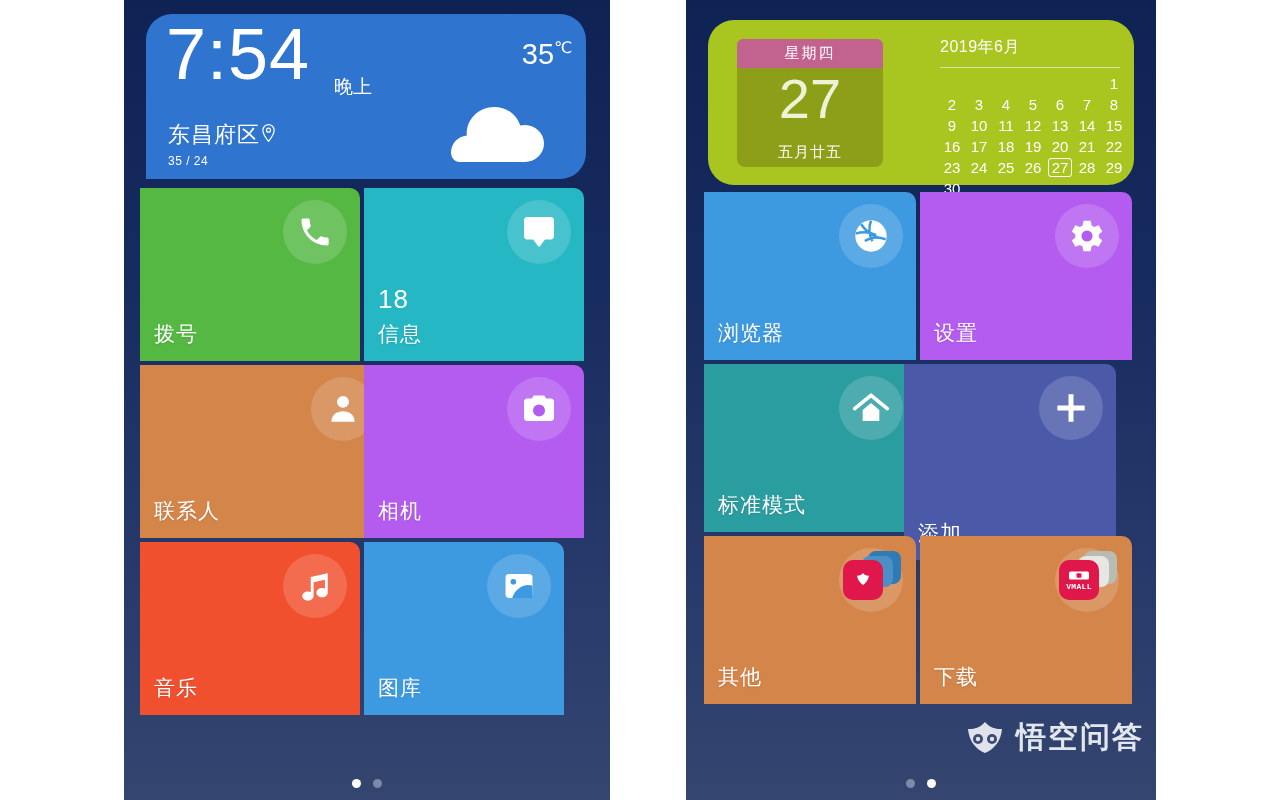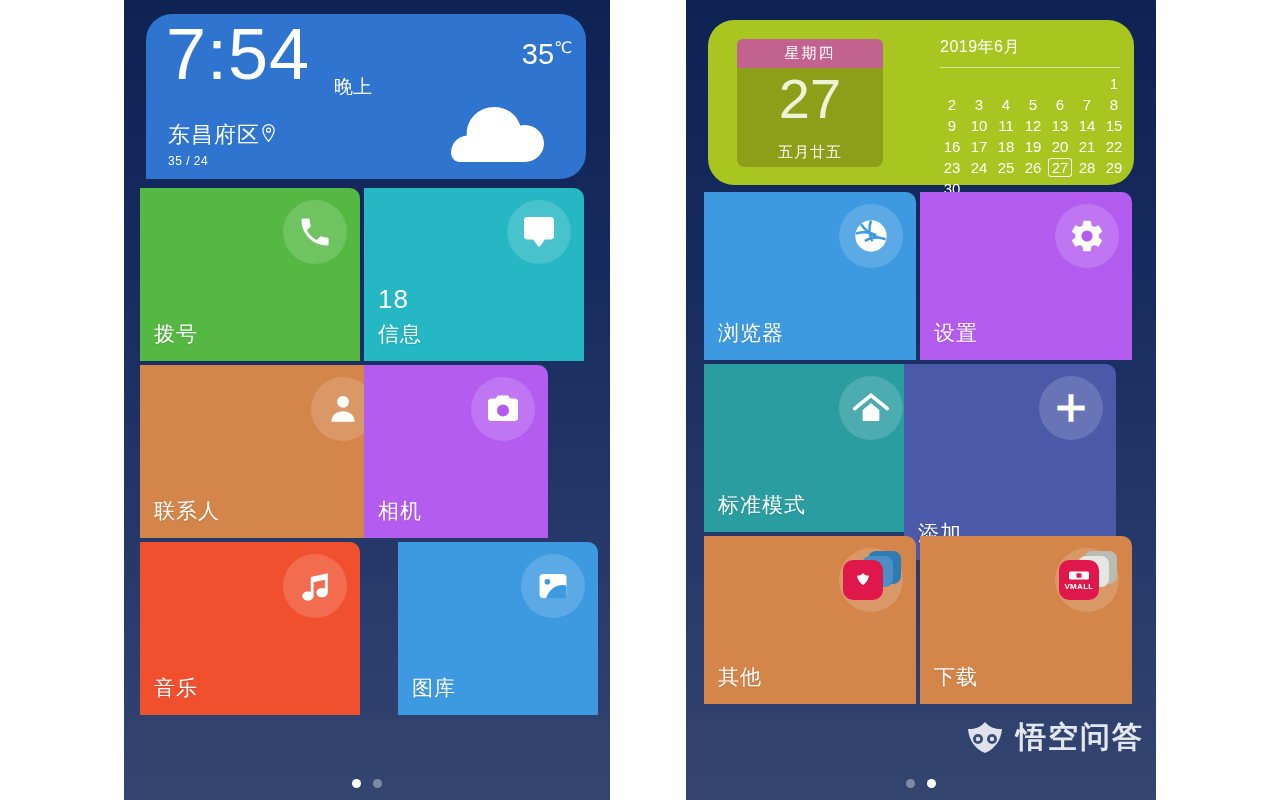--- a/index.html
+++ b/index.html
@@ -239,40 +239,40 @@
       <div class="tile" style="left:16px; top:365px; width:248px; height:173px; background:#d4854a; border-radius:0 10px 0 0;">
         <div class="tile-icon">
           <svg width="34" height="34" viewBox="0 0 24 24">
               <circle cx="12" cy="7" r="4.2" fill="#ffffff"></circle>
               <path d="M3.8 21c0-4.6 3.7-7.4 8.2-7.4S20.2 16.4 20.2 21z" fill="#ffffff"></path>
             </svg>
         </div>
         <div class="tile-label">联系人</div>
       </div>
 
-      <div class="tile" style="left:240px; top:365px; width:184px; height:173px; background:#b45cf0; border-radius:0 10px 0 0;">
+      <div class="tile" style="left:240px; top:365px; width:220px; height:173px; background:#b45cf0; border-radius:0 10px 0 0;">
         <div class="tile-icon">
           <svg width="36" height="36" viewBox="0 0 24 24">
               <path d="M20 5h-3.2l-1.3-2H8.5L7.2 5H4c-1.1 0-2 .9-2 2v11c0 1.1.9 2 2 2h16c1.1 0 2-.9 2-2V7c0-1.1-.9-2-2-2z" fill="#ffffff"></path>
               <circle cx="12" cy="13" r="4" fill="#b45cf0"></circle>
             </svg>
         </div>
         <div class="tile-label">相机</div>
       </div>
 
       <div class="tile" style="left:16px; top:542px; width:220px; height:173px; background:#f1502f; border-radius:0 10px 0 0;">
         <div class="tile-icon">
           <svg width="34" height="34" viewBox="0 0 24 24">
               <path d="M21 3L9 5.7v10.6c-.6-.3-1.3-.5-2-.5-2.2 0-4 1.5-4 3.3S4.8 22.4 7 22.4s4-1.5 4-3.3V9.3l8-1.8v6.4c-.6-.3-1.3-.5-2-.5-2.2 0-4 1.5-4 3.3s1.8 3.3 4 3.3 4-1.5 4-3.3V3z" fill="#ffffff"></path>
             </svg>
         </div>
         <div class="tile-label">音乐</div>
       </div>
 
-      <div class="tile" style="left:240px; top:542px; width:200px; height:173px; background:#3d9ae0; border-radius:0 10px 0 0;margin-left:34px;">
+      <div class="tile" style="left:240px; top:542px; width:200px; height:173px; background:#3d9ae0; border-radius:0 10px 0 0;">
         <div class="tile-icon">
           <svg width="34" height="34" viewBox="0 0 24 24">
               <rect x="2.5" y="3.5" width="19" height="17" rx="2.6" fill="#ffffff"></rect>
               <circle cx="8" cy="9" r="2" fill="#3d9ae0"></circle>
               <path d="M21.5 20.5H7.2c1.6-5.4 6.4-9.2 11.4-9.2 1 0 2 .2 2.9.5z" fill="#3d9ae0"></path>
             </svg>
         </div>
         <div class="tile-label">图库</div>
       </div>
     </div>
@@ -386,21 +386,21 @@
             <div class="fs-front">
               <svg width="24" height="24" viewBox="0 0 24 24">
                   <path d="M12 5c1.5 2 3.6 2.8 6 2.6-.6 4.2-2.8 7.6-6 9.4-3.2-1.8-5.4-5.2-6-9.4 2.4.2 4.5-.6 6-2.6z" fill="#ffffff"></path>
                 </svg>
             </div>
           </div>
         </div>
         <div class="tile-label">其他</div>
       </div>
 
-      <div class="tile" style="left:234px; top:536px; width:212px; height:168px; background:#d4854a; border-radius:0 10px 0 0;">
+      <div class="tile" style="left:234px; top:536px; width:212px; height:168px; background:#d4854a; border-radius:0 10px 0 0;font-family:Liberation Mono, monospace;">
         <div class="tile-icon">
           <div class="folder-stack">
             <div class="fs-back" style="background:#b9bcb2;"></div>
             <div class="fs-back2" style="background:#e6e7e2;"></div>
             <div class="fs-front" style="flex-direction:column; gap:1px;">
               <svg width="22" height="11" viewBox="0 0 22 11">
                   <rect x="1" y="1.5" width="20" height="8" rx="1.6" fill="#ffffff"></rect>
                   <rect x="8.5" y="3.2" width="5" height="4.6" rx="1" fill="#e0174b"></rect>
                 </svg>
               <span class="vmall-txt">VMALL</span>

